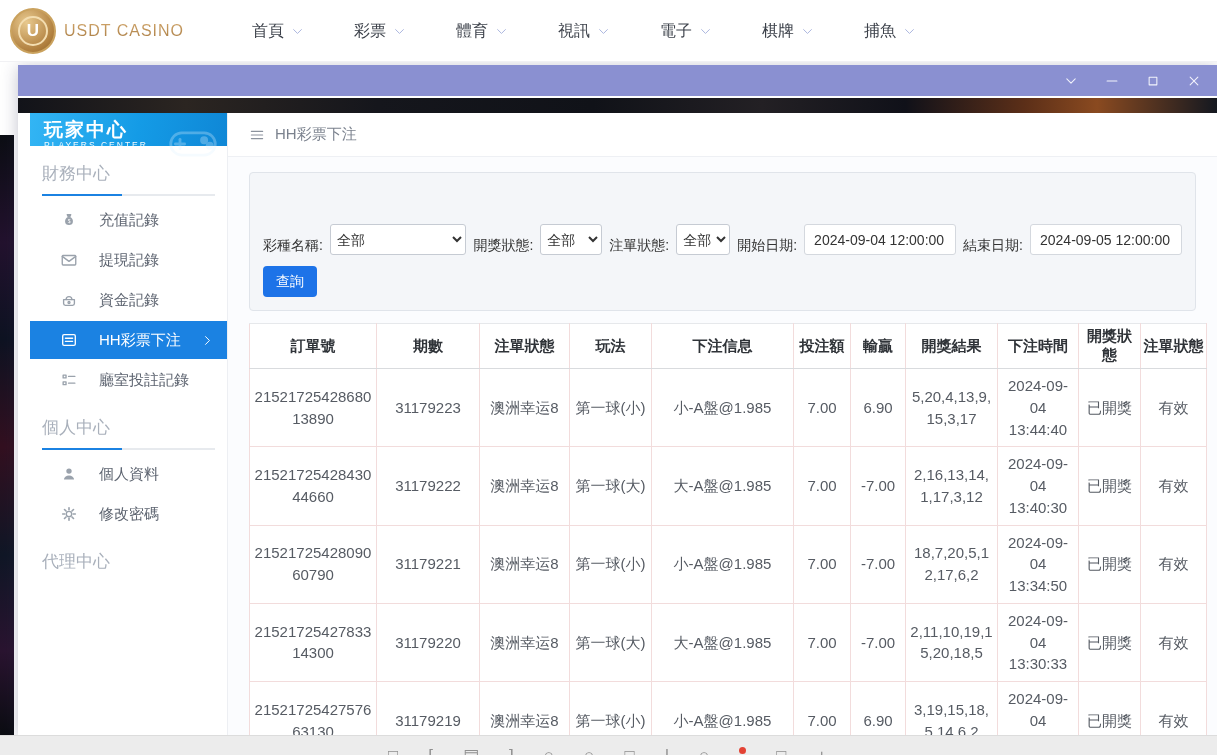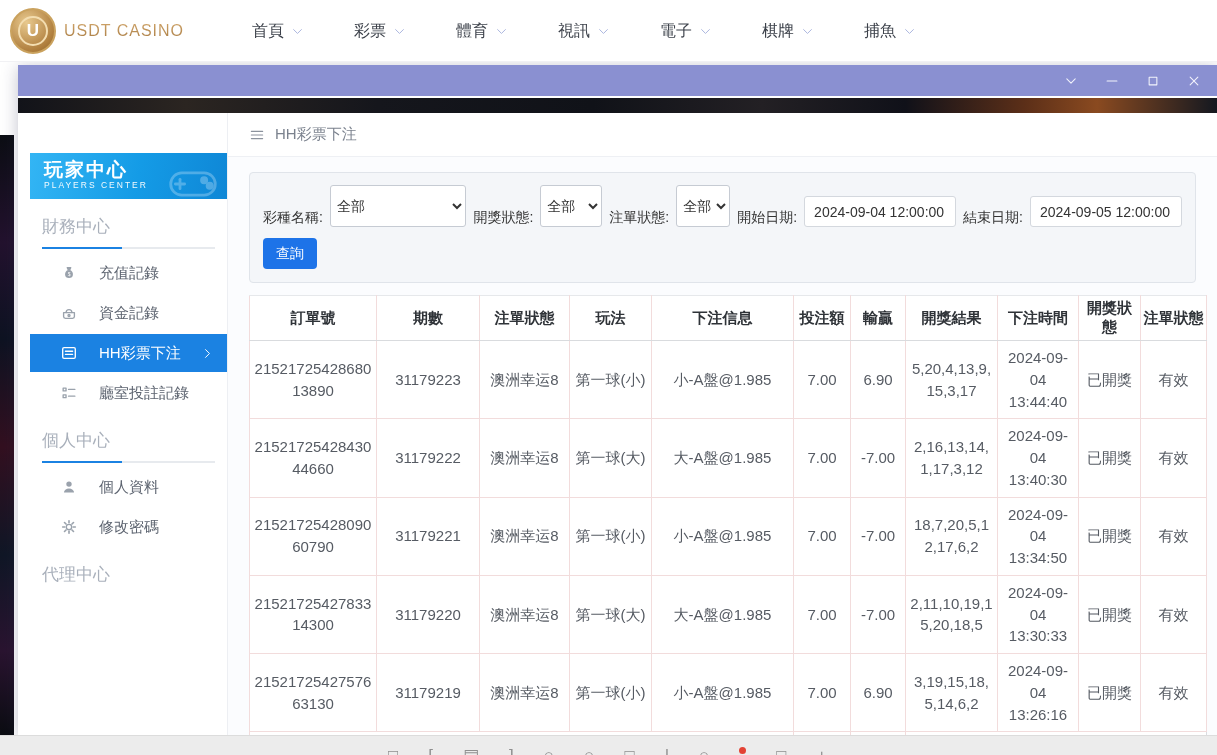--- a/index.html
+++ b/index.html
@@ -38,22 +38,22 @@
   .titlebar .wbtn { width:14px; height:14px; color:#f2f3fb; cursor:pointer; display:inline-flex; }
   .titlebar svg { width:14px; height:14px; }
   .dark-band { height:15px; margin-top:2px;
     background:linear-gradient(90deg,#121319 0%,#2b2521 14%,#15161c 30%,#101218 48%,#232024 62%,#101119 74%,#5c2f18 84%,#8a4a20 90%,#141820 100%); }
 
   .modal-body { position:absolute; left:0; top:48px; right:0; bottom:0;
     display:flex; background:#fff; padding-left:12px; }
 
   
   .sidebar { width:197px; background:#fff; flex:0 0 197px; overflow:hidden; }
-  .side-header { height:46px; position:relative; padding:7px 0 0 14px; color:#fff;
-    background:linear-gradient(100deg,#33b5f4 0%, #149be6 55%, #0f87d6 100%);margin-top:40px; }
+  .side-header { height:33px; position:relative; padding:7px 0 0 14px; color:#fff;
+    background:linear-gradient(100deg,#33b5f4 0%, #149be6 55%, #0f87d6 100%); }
   .side-title { font-size:19px; font-weight:bold; letter-spacing:2px; line-height:20px; }
   .side-sub { font-size:8.5px; letter-spacing:2px; opacity:.95; }
   .side-gamepad { position:absolute; right:8px; top:5px; width:52px; height:36px; opacity:.3; color:#dff2ff; }
   .side-section-title { margin:16px 0 0 12px; font-size:17px; color:#a9b0bb; }
   .side-underline { margin:9px 12px 4px 12px; height:2px; background:#e7eaee; position:relative; }
   .side-underline::before { content:""; position:absolute; left:0; top:0; height:2px; width:80px; background:#1b82e2; }
   .side-item { height:40px; display:flex; align-items:center; gap:21px;
     padding-left:30px; font-size:15px; color:#5d6470; cursor:pointer; position:relative; }
   .side-item .sicon { width:18px; height:18px; color:#9aa2ac; display:inline-flex; flex:0 0 18px; }
   .side-item svg { width:18px; height:18px; }
@@ -65,22 +65,22 @@
   
   .main { flex:1; background:#fbfcfe; border-left:1px solid #edeff3; display:flex; flex-direction:column; min-width:0; }
   .main-header { height:44px; flex:0 0 44px; background:#fff; border-bottom:1px solid #eef0f4;
     display:flex; align-items:center; gap:10px; padding-left:21px; color:#7b828e; font-size:15px; }
   .main-header .hicon { width:16px; height:16px; color:#8b929d; display:inline-flex; }
   .main-header svg { width:16px; height:16px; }
   .content { padding:15px 21px 0 21px; }
 
   .filter-panel { background:#f4f6f9; border:1px solid #e0e4ea; border-radius:4px; padding:12px 13px 13px 13px; }
   .filter-row { display:flex; align-items:flex-end; gap:7px; font-size:14px; color:#333; white-space:nowrap; }
-  .filter-row select { height:42px; border:1px solid #c6cbd3; border-radius:3px; background:#fff;
-    font-size:14px; color:#333; font-family:inherit; padding:0 2px; }
+  .filter-row select { height:31px; border:1px solid #c6cbd3; border-radius:3px; background:#fff;
+    font-size:14px; color:#333; font-family:inherit; padding:0 2px;margin-top:39px; }
   .sel-lottery { width:160px; } .sel-draw { width:72px; } .sel-order { width:58px; }
   .filter-row input { height:31px; width:152px; border:1px solid #d4d8de; border-radius:3px;
     background:#fff; font-size:14px; color:#333; font-family:inherit; padding:0 9px; }
   .query-btn { margin-top:11px; min-width:48px; height:31px; padding:0 13px; background:#1d73e8;
     border:none; border-radius:4px; color:#fff; font-size:14px; font-family:inherit; cursor:pointer; }
 
   table.bets { margin-top:12px; width:100%; border-collapse:collapse; background:#fff;
     font-size:15px; color:#565b63; table-layout:fixed; }
   table.bets th { font-weight:bold; color:#2f3338; height:45px; background:#fff;
     border:1px solid #f2dcdc; border-top:1px solid #e6e8eb; border-bottom:1px solid #d9dbde;
@@ -219,20 +219,29 @@
                 <path d="M8.1,4 h3.8 l-1.3,2.8 h-1.2 z" fill="currentColor"></path>
                 <path d="M8,6.9 C4.7,9.1 4.4,15.6 10,15.6 C15.6,15.6 15.3,9.1 12,6.9 Z" fill="currentColor" stroke="none"></path>
                 <text x="10" y="13.2" font-size="5.5" fill="#fff" stroke="none" text-anchor="middle">$</text>
               </svg>
             </span>
             <span>充值記錄</span>
           </div>
           <div class="side-item">
             <span class="sicon">
               <svg viewBox="0 0 20 20" fill="none" stroke="currentColor" stroke-width="1.5" stroke-linecap="round" stroke-linejoin="round">
+                <rect x="2.5" y="5" width="15" height="10.5" rx="1"></rect>
+                <polyline points="2.5,6 10,11.5 17.5,6"></polyline>
+              </svg>
+            </span>
+            <span>提現記錄</span>
+          </div>
+          <div class="side-item">
+            <span class="sicon">
+              <svg viewBox="0 0 20 20" fill="none" stroke="currentColor" stroke-width="1.5" stroke-linecap="round" stroke-linejoin="round">
                 <path d="M4,9.5 h12 v4.5 a2,2 0 0 1 -2,2 h-8 a2,2 0 0 1 -2,-2 z"></path>
                 <path d="M6.8,9.5 a3.2,3.2 0 0 1 6.4,0"></path>
                 <circle cx="10" cy="12.8" r="1.1"></circle>
               </svg>
             </span>
             <span>資金記錄</span>
           </div>
           <div class="side-item active">
             <span class="sicon">
               <svg viewBox="0 0 20 20" fill="none" stroke="currentColor" stroke-width="1.5" stroke-linecap="round" stroke-linejoin="round">

